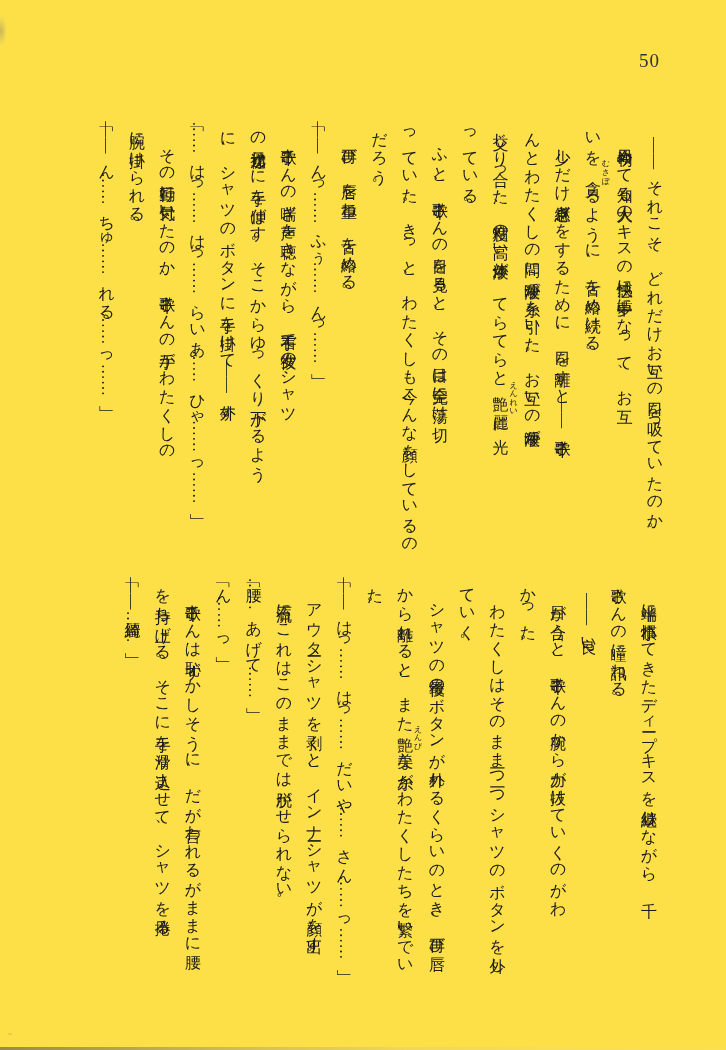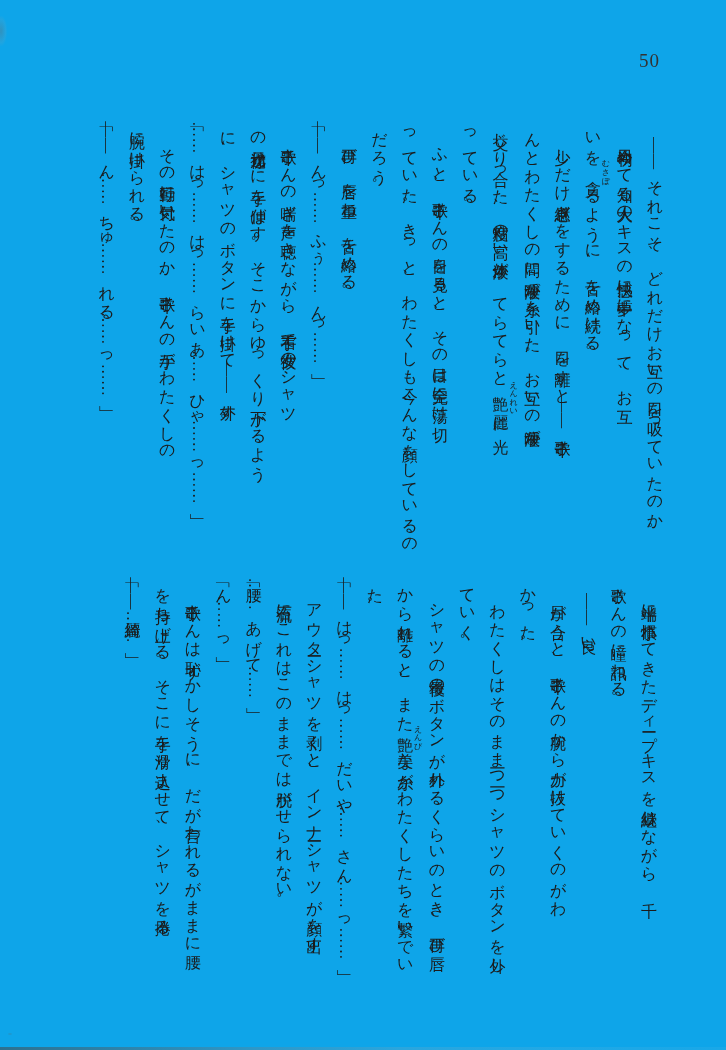--- a/index.html
+++ b/index.html
@@ -7,21 +7,21 @@
   }
   body {
     width: 726px; height: 1050px;
     background: #ffffff;
     position: relative;
     overflow: hidden;
     font-family: "Liberation Serif", "DejaVu Serif", serif;
   }
   .page {
     position: absolute; inset: 0;
-    background: #0ea5e9;
+    background: #fde047;
   }
   .page-number {
     position: absolute;
     top: 50px; left: 639px;
     font-size: 19px;
     color: #333333;
     letter-spacing: 1px;
   }
   .vblock {
     position: absolute;

